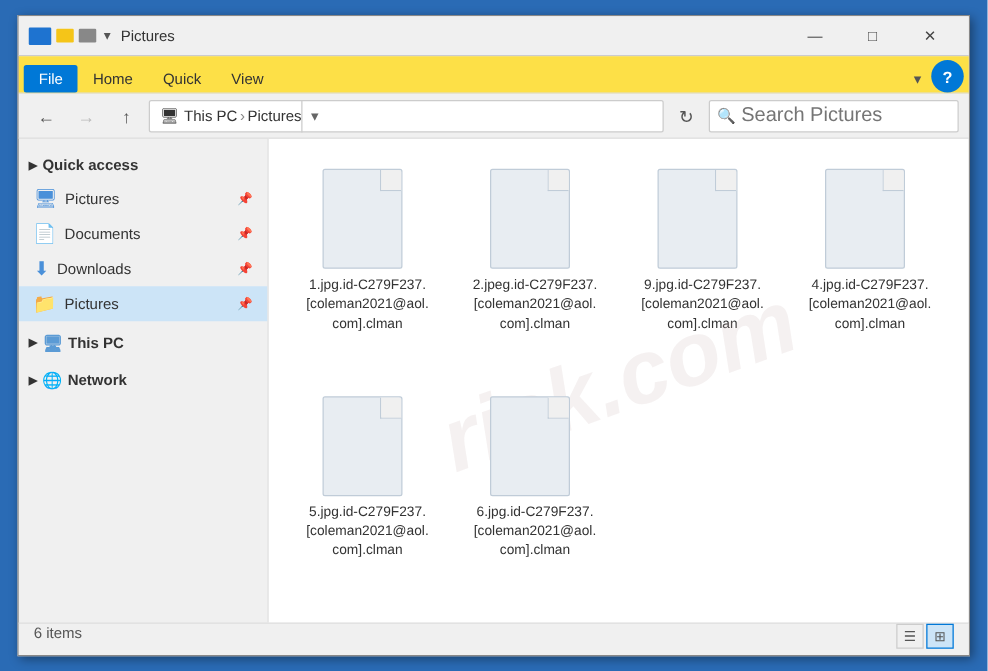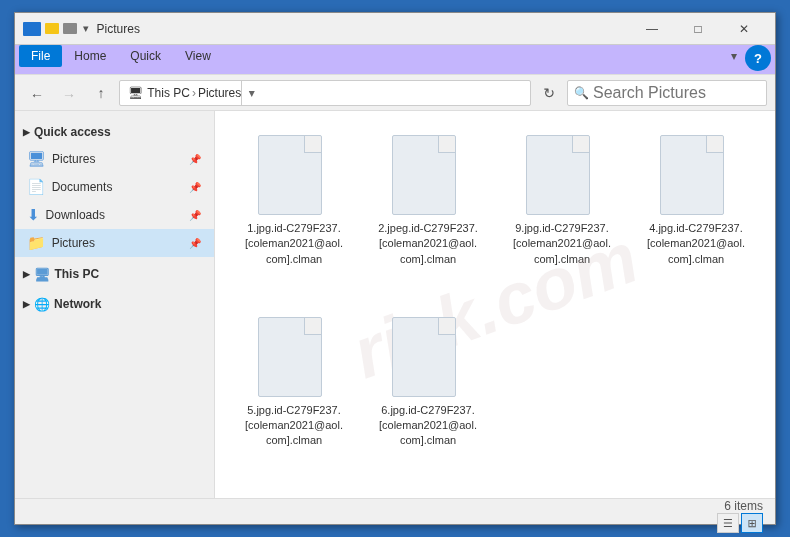--- a/index.html
+++ b/index.html
@@ -71,23 +71,23 @@
       cursor: pointer;
       display: flex;
       align-items: center;
       justify-content: center;
       font-size: 12px;
       color: #444;
     }
     
     .menu-bar {
       height: 30px;
-      background: #c4b5fd;
-      display: flex;
-      align-items: flex-start;
+      background: #fde047;
+      display: flex;
+      align-items: flex-end;
       padding: 0 4px;
       border-bottom: 1px solid #ddd;
       flex-shrink: 0;
     }
     .menu-item {
       padding: 4px 12px;
       cursor: pointer;
       border-radius: 2px;
       font-size: 12px;
       color: #333;
@@ -292,26 +292,25 @@
       line-height: 1.4;
       max-width: 100px;
       word-break: break-word;
     }
     
     .status-bar {
       height: 26px;
       background: #f0f0f0;
       border-top: 1px solid #ddd;
       display: flex;
-      align-items: flex-end;
+      align-items: flex-start;
       padding: 0 12px;
       font-size: 12px;
       color: #555;
       flex-shrink: 0;
-      flex-direction: column;
     }
     .status-spacer { flex: 1; }
     .view-buttons {
       display: flex;
       gap: 2px;
     }
     .view-btn {
       width: 22px; height: 20px;
       border: 1px solid #ccc;
       background: #f0f0f0;

